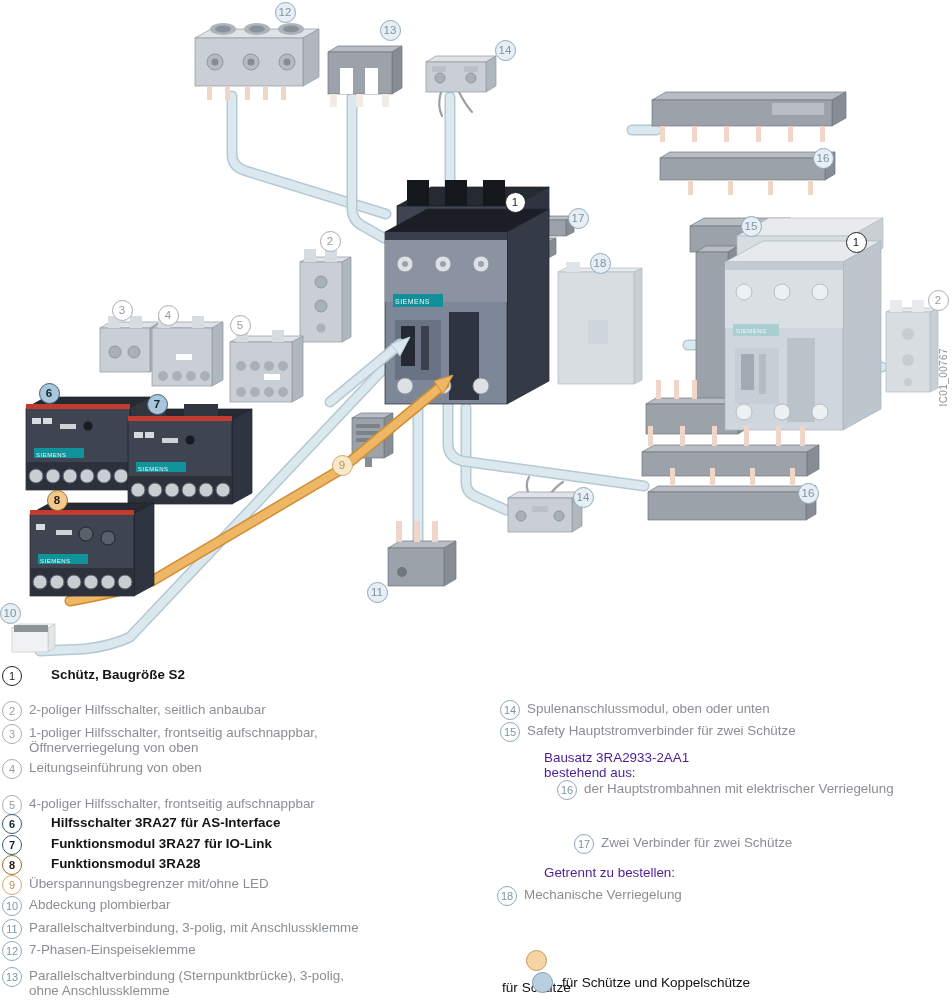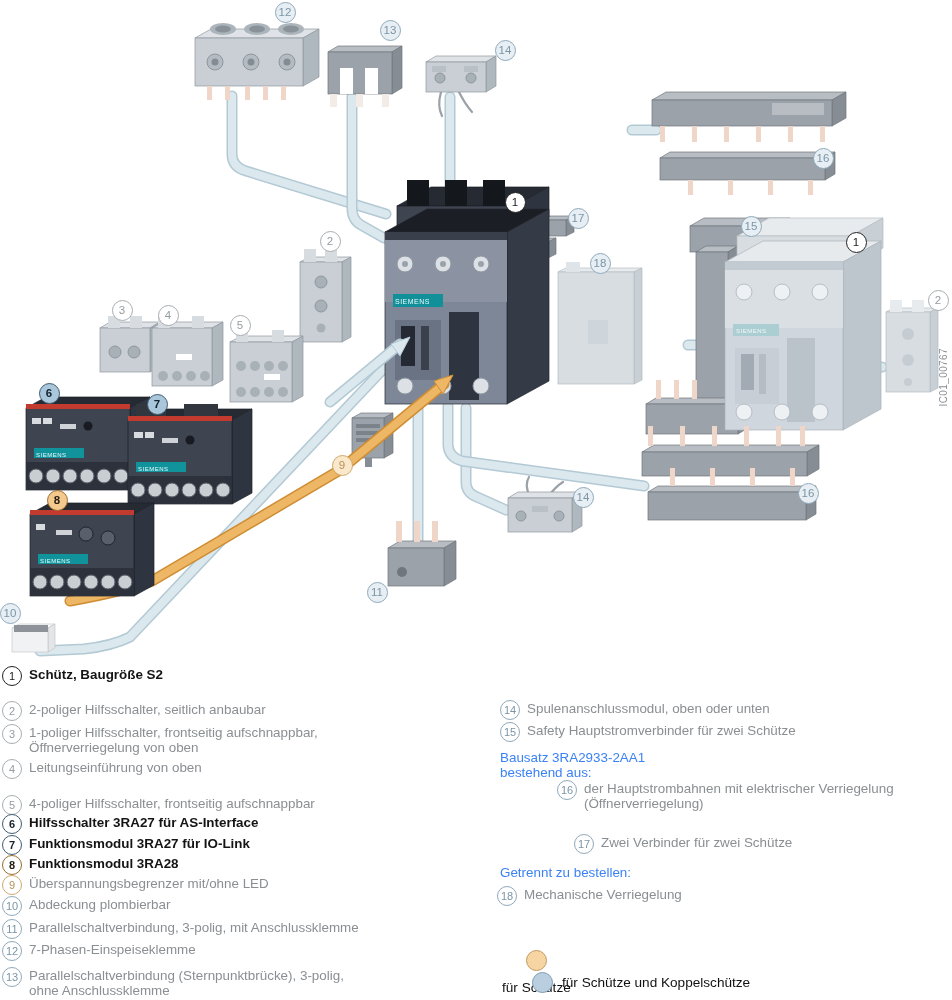--- a/index.html
+++ b/index.html
@@ -13,23 +13,23 @@
   .v-gray{border:1.4px solid #a8adb1;color:#979ca0;background:#fff;}
   .v-blue{border:1.4px solid #8fa9ba;color:#7b95a6;background:#e7eff4;}
   .v-blueStrong{border:1.5px solid #3e5c72;color:#10222e;background:#a9c6da;font-weight:bold;}
   .v-tanStrong{border:1.5px solid #9a6c2c;color:#241c10;background:#f3c98e;font-weight:bold;}
   .v-tan{border:1.4px solid #cfa96e;color:#b3925c;background:#fae8ca;}
   .lg-row{position:absolute;display:flex;gap:7px;align-items:flex-start;}
   .lg-circ{width:20px;height:20px;border-radius:50%;box-sizing:border-box;flex:none;
            display:flex;align-items:center;justify-content:center;font-size:11px;background:#fff;}
   .lg-lines{padding-top:2px;}
   .lg-line{font-size:13.4px;line-height:14.6px;color:#8a8f93;white-space:nowrap;}
-  .em .lg-line{color:#141414;font-weight:bold;}
+  .em .lg-line{color:#141414;font-weight:bold;margin-left:22px;}
   .lg-text{position:absolute;}
-  .lg-text .lg-line{color:#3b82f6;}
+  .lg-text .lg-line{color:#4c1d95;margin-left:44px;}
   .key-row{position:absolute;display:flex;gap:9px;align-items:center;}
   .key-circ{width:21px;height:21px;border-radius:50%;box-sizing:border-box;flex:none;}
   .key-tan{background:#f6d5a2;border:1.4px solid #c09a5e;}
   .key-blue{background:#b9cfe0;border:1.4px solid #7f9db4;}
   .key-label{font-size:13.6px;color:#111;white-space:nowrap;}
   .fig-id{position:absolute;right:3px;top:348px;writing-mode:vertical-rl;transform:rotate(180deg);
           font-size:10px;color:#8a9096;letter-spacing:0.4px;}
 </style>
 </head>
 <body>
@@ -553,21 +553,20 @@
         </div>
       </div>
       <div class="lg-text" style="left: 500px; top: 751px;">
         <div class="lg-line">Bausatz 3RA2933-2AA1</div>
         <div class="lg-line">bestehend aus:</div>
       </div>
       <div class="lg-row" style="left: 557px; top: 780px;">
         <div class="lg-circ callout v-blue" style="position: static;">16</div>
         <div class="lg-lines">
           <div class="lg-line">der Hauptstrombahnen mit elektrischer Verriegelung</div>
-          <div class="lg-line">(Öffnerverriegelung)</div>
         </div>
       </div>
       <div class="lg-row" style="left: 574px; top: 834px;">
         <div class="lg-circ callout v-blue" style="position: static;">17</div>
         <div class="lg-lines">
           <div class="lg-line">Zwei Verbinder für zwei Schütze</div>
         </div>
       </div>
       <div class="lg-text" style="left: 500px; top: 866px;">
         <div class="lg-line">Getrennt zu bestellen:</div>

